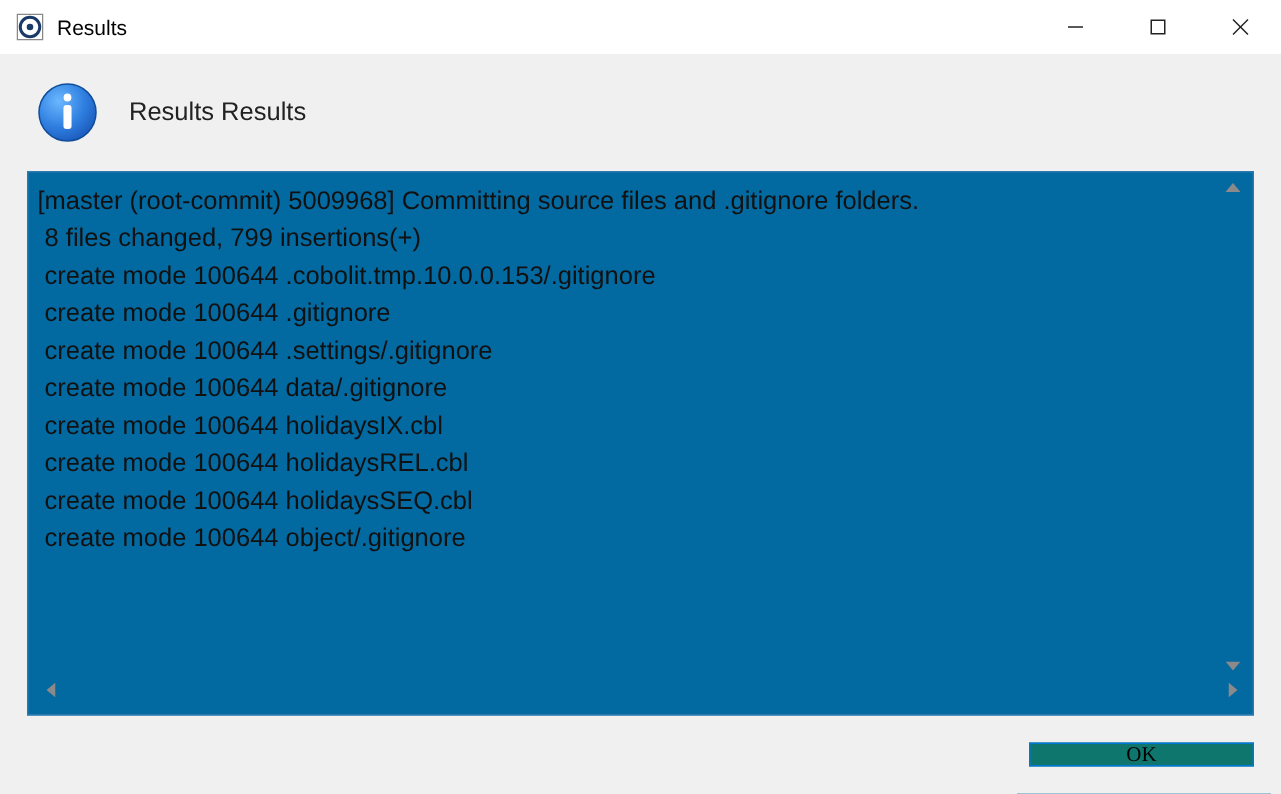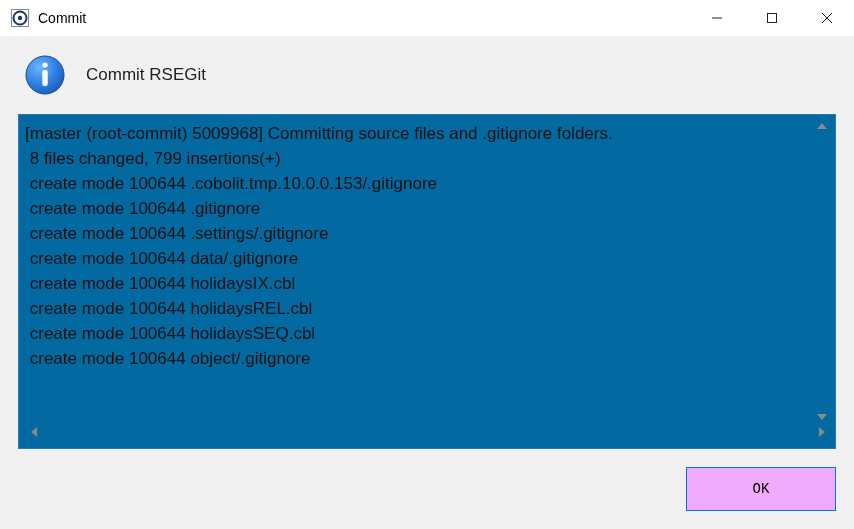--- a/index.html
+++ b/index.html
@@ -116,41 +116,41 @@
       padding: 0 6px;
       margin-top: 2px;
     }
     .button-row {
       display: flex;
       justify-content: flex-end;
       margin-top: 18px;
     }
     .ok-btn {
       width: 150px;
-      height: 44px;
-      background: #f0abfc;
+      height: 16px;
+      background: #0f766e;
       border: 1.5px solid #0078d7;
       font-size: 14px;
       color: #000;
       cursor: default;
-      font-family: Liberation Mono, monospace;
+      font-family: Liberation Serif, serif;
     }
   </style>
 </head>
 <body>
 
 <div class="titlebar">
   <span class="titlebar-icon">
     <svg width="18" height="18" viewBox="0 0 18 18">
       <rect x="0.5" y="0.5" width="17" height="17" fill="#fff" stroke="#888"></rect>
       <circle cx="9" cy="9" r="6.5" fill="none" stroke="#1a3a6a" stroke-width="2"></circle>
       <circle cx="9" cy="9" r="2.2" fill="#1a3a6a"></circle>
     </svg>
   </span>
-  <span class="titlebar-title">Commit</span>
+  <span class="titlebar-title">Results</span>
   <button class="sys-btn" aria-label="Minimize">
     <svg width="12" height="12" viewBox="0 0 12 12">
         <line x1="1" y1="6" x2="11" y2="6" stroke="#222" stroke-width="1"></line>
       </svg>
   </button>
   <button class="sys-btn" aria-label="Maximize">
     <svg width="12" height="12" viewBox="0 0 12 12">
         <rect x="1.5" y="1.5" width="9" height="9" fill="none" stroke="#222" stroke-width="1"></rect>
       </svg>
   </button>
@@ -171,21 +171,21 @@
             <stop offset="0%" stop-color="#6bb7ff"></stop>
             <stop offset="60%" stop-color="#2f7fe0"></stop>
             <stop offset="100%" stop-color="#1c5bbd"></stop>
           </radialGradient>
         </defs>
         <circle cx="21" cy="21" r="19" fill="url(#ig)" stroke="#104e9b" stroke-width="1"></circle>
         <circle cx="21" cy="11" r="2.6" fill="#fff"></circle>
         <rect x="18.3" y="16" width="5.4" height="16" rx="2" fill="#fff"></rect>
       </svg>
     </span>
-    <div class="dialog-title">Commit RSEGit</div>
+    <div class="dialog-title">Results Results</div>
   </div>
 
   <div class="textarea-wrap">
     <div class="textarea-inner">
       <div class="text-body" id="output-body">[master (root-commit) 5009968] Committing source files and .gitignore folders.
  8 files changed, 799 insertions(+)
  create mode 100644 .cobolit.tmp.10.0.0.153/.gitignore
  create mode 100644 .gitignore
  create mode 100644 .settings/.gitignore
  create mode 100644 data/.gitignore

